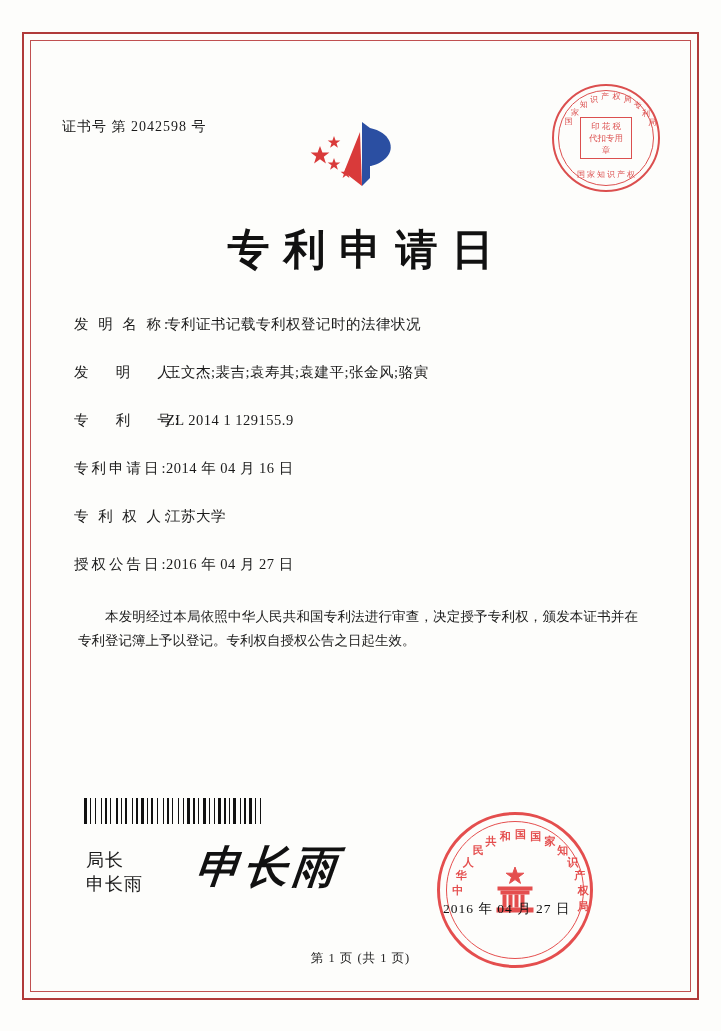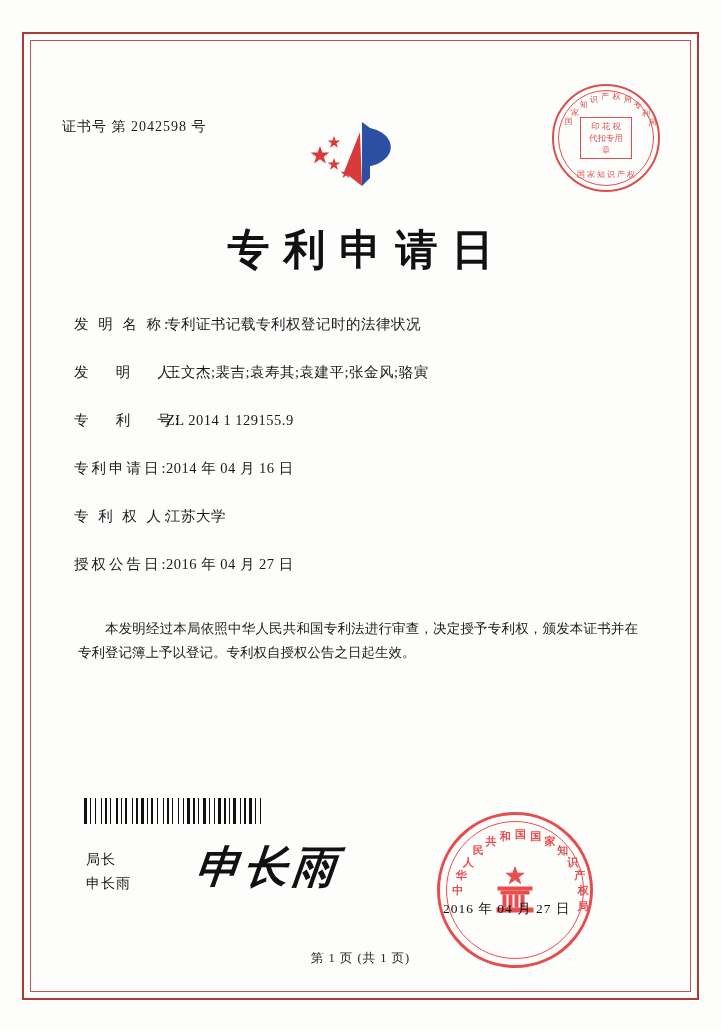--- a/index.html
+++ b/index.html
@@ -138,21 +138,20 @@
   }
 
   .paragraphs {
     position: absolute;
     left: 78px; top: 604px;
     width: 560px;
     font-size: 13.5px;
     line-height: 24px;
     text-align: justify;
     font-family: "DejaVu Serif", serif;
-    margin-top: 12px;
   }
   .paragraphs p {
     margin: 0 0 2px 0;
     text-indent: 27px;
   }
 
   .barcode {
     position: absolute;
     left: 84px; top: 798px;
     width: 222px; height: 26px;
@@ -161,21 +160,21 @@
     display: inline-block;
     height: 26px;
     background: #111;
     margin-right: 1px;
     vertical-align: top;
   }
 
   .signature-block {
     position: absolute;
     left: 86px; top: 848px;
-    font-size: 14px;
+    font-size: 18px;
     line-height: 24px;
     letter-spacing: 1px;
   }
   .handwriting {
     position: absolute;
     left: 196px; top: 838px;
     font-size: 44px;
     font-family: "DejaVu Serif", serif;
     font-weight: bold;
     font-style: italic;

